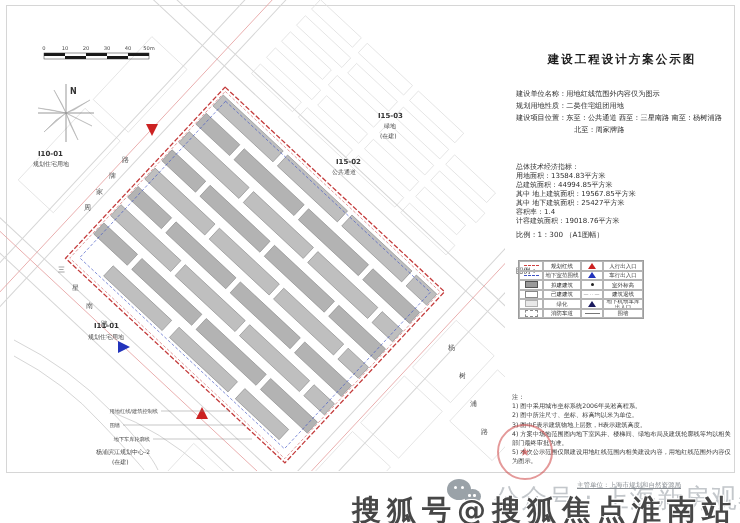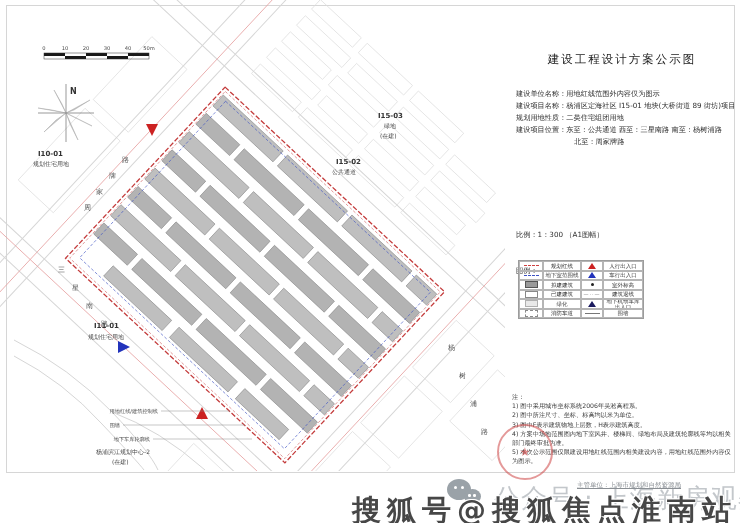--- a/index.html
+++ b/index.html
@@ -2,21 +2,21 @@
 <html><head>
 <meta charset="utf-8">
 <style>
   html,body{margin:0;padding:0;background:#fff;}
   #page{position:relative;width:740px;height:523px;background:#ffffff;overflow:hidden;
         font-family:"DejaVu Sans","Liberation Sans",sans-serif;color:#333;}
   #sheet-border{position:absolute;left:6px;top:5px;width:727px;height:466px;border:1px solid #d6d6d6;}
   
   .panel{position:absolute;left:508px;top:36px;width:228px;height:430px;}
   .p-title{position:absolute;top:16px;left:0;width:100%;text-align:center;font-size:11.5px;
-           font-weight:normal;letter-spacing:2px;color:#1c1c1c;}
+           font-weight:bold;letter-spacing:2px;color:#1c1c1c;}
   .p-info{position:absolute;top:52px;left:8px;font-size:7.2px;line-height:12px;color:#2e2e2e;}
   .p-info .indent{padding-left:58px;}
   .p-ind{position:absolute;top:127px;left:8px;font-size:7px;line-height:9px;color:#2e2e2e;}
   .p-scale{position:absolute;top:194px;left:8px;font-size:7.2px;color:#2e2e2e;}
   .p-leg-title{position:absolute;top:230px;left:8px;font-size:7.2px;color:#2e2e2e;}
   .legend{position:absolute;top:224px;left:10px;width:124px;border:0.5px solid #9c9c9c;}
   .lg-row{display:grid;grid-template-columns:24px 38px 22px 40px;height:9.5px;}
   .lg-c{border:0.5px solid #b5b5b5;display:flex;align-items:center;justify-content:center;
         font-size:5.5px;line-height:6px;overflow:hidden;color:#333;text-align:center;}
   .sym-redline{width:15px;border-top:1px dashed #cf4040;}
@@ -236,26 +236,34 @@
       <text class="lbl-tiny" x="150" y="441" text-anchor="end">地下车库轮廓线</text>
       <line class="leader" x1="153" y1="439" x2="252" y2="439"></line>
     </g>
   </svg>
 
   <div class="panel">
     <div class="p-title">建设工程设计方案公示图</div>
 
     <div class="p-info">
       <div>建设单位名称：用地红线范围外内容仅为图示</div>
-      <div>建设项目名称：杨浦区定海社区 I15-01 地块(大桥街道 89 街坊)项目</div>
       <div>规划用地性质：二类住宅组团用地</div>
       <div>建设项目位置：东至：公共通道 西至：三星南路 南至：杨树浦路</div>
       <div class="indent">北至：周家牌路</div>
     </div>
 
+    <div class="p-ind">
+      <div>总体技术经济指标：</div>
+      <div>用地面积：13584.83平方米</div>
+      <div>总建筑面积：44994.85平方米</div>
+      <div>其中 地上建筑面积：19567.85平方米</div>
+      <div>其中 地下建筑面积：25427平方米</div>
+      <div>容积率：1.4</div>
+      <div>计容建筑面积：19018.76平方米</div>
+    </div>
 
     <div class="p-scale">比例：1：300 （A1图幅）</div>
     <div class="p-leg-title">图例：</div>
 
     <div class="legend">
       <div class="lg-row">
         <div class="lg-c">
             <span class="sym-redline"></span>
           </div>
         <div class="lg-c">规划红线</div>

